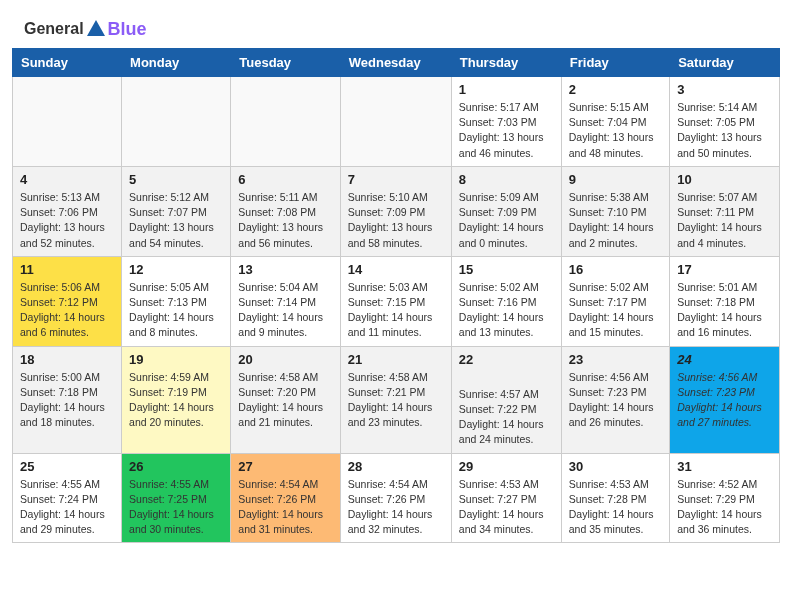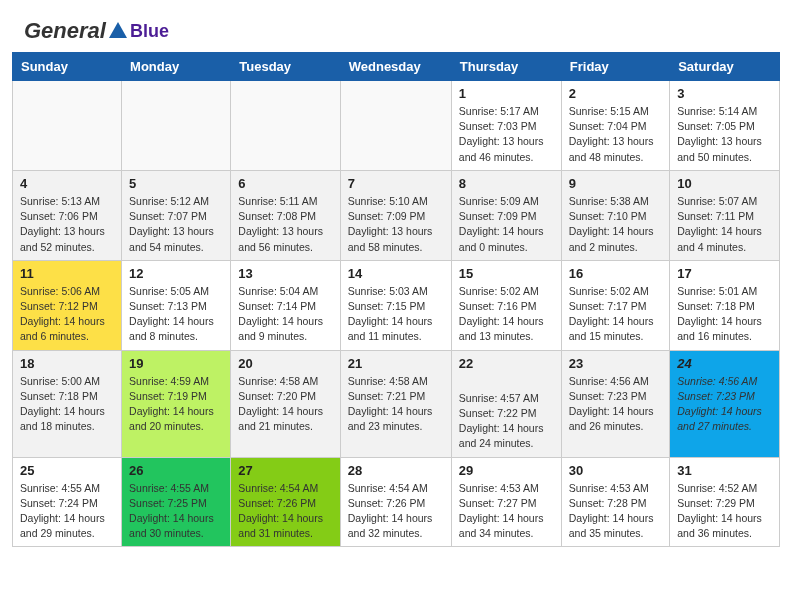--- a/index.html
+++ b/index.html
@@ -85,25 +85,25 @@
     }
     td.empty {
       background-color: inherit;
     }
   </style>
 </head>
 <body>
 
 <div class="header">
   <div class="logo">
-    <span style="font-size:22px;font-weight:bold;color:#333;font-style:italic;">General</span>
+    <span style="font-size:16px;font-weight:bold;color:#333;">General</span>
     <svg width="22" height="22" viewBox="0 0 22 22" style="margin: 0 1px;">
       <polygon points="11,2 20,18 2,18" fill="#1a5fa8"></polygon>
     </svg>
-    <span style="font-size:18px;font-weight:bold;color:#4c1d95;">Blue</span>
+    <span style="font-size:18px;font-weight:bold;color:#8b5cf6;">Blue</span>
   </div>
   <div class="title-section">
     <div class="month-title"></div>
     <div class="location-title"></div>
   </div>
 </div>
 
 <div class="calendar-wrapper">
   <table>
     <thead>
@@ -248,21 +248,21 @@
           </td>
         </tr>
         <tr>
           <td class="filled" style="background-color: rgb(242, 242, 242);">
             <div class="day-number">18</div>
             <div class="day-info" style="white-space: pre-line;">Sunrise: 5:00 AM
 Sunset: 7:18 PM
 Daylight: 14 hours
 and 18 minutes.</div>
           </td>
-          <td class="filled" style="background-color: #bef264;">
+          <td class="filled" style="background-color: #fef9c3;">
             <div class="day-number">19</div>
             <div class="day-info" style="white-space: pre-line;">Sunrise: 4:59 AM
 Sunset: 7:19 PM
 Daylight: 14 hours
 and 20 minutes.</div>
           </td>
           <td class="filled" style="background-color: rgb(242, 242, 242);">
             <div class="day-number">20</div>
             <div class="day-info" style="white-space: pre-line;">Sunrise: 4:58 AM
 Sunset: 7:20 PM
@@ -306,21 +306,21 @@
 Daylight: 14 hours
 and 29 minutes.</div>
           </td>
           <td class="filled" style="background-color: #22c55e;">
             <div class="day-number">26</div>
             <div class="day-info" style="white-space: pre-line;">Sunrise: 4:55 AM
 Sunset: 7:25 PM
 Daylight: 14 hours
 and 30 minutes.</div>
           </td>
-          <td class="filled" style="background-color: #84cc16;">
+          <td class="filled" style="background-color: #fdba74;">
             <div class="day-number">27</div>
             <div class="day-info" style="white-space: pre-line;">Sunrise: 4:54 AM
 Sunset: 7:26 PM
 Daylight: 14 hours
 and 31 minutes.</div>
           </td>
           <td class="filled" style="background-color: rgb(255, 255, 255);">
             <div class="day-number">28</div>
             <div class="day-info" style="white-space: pre-line;">Sunrise: 4:54 AM
 Sunset: 7:26 PM

